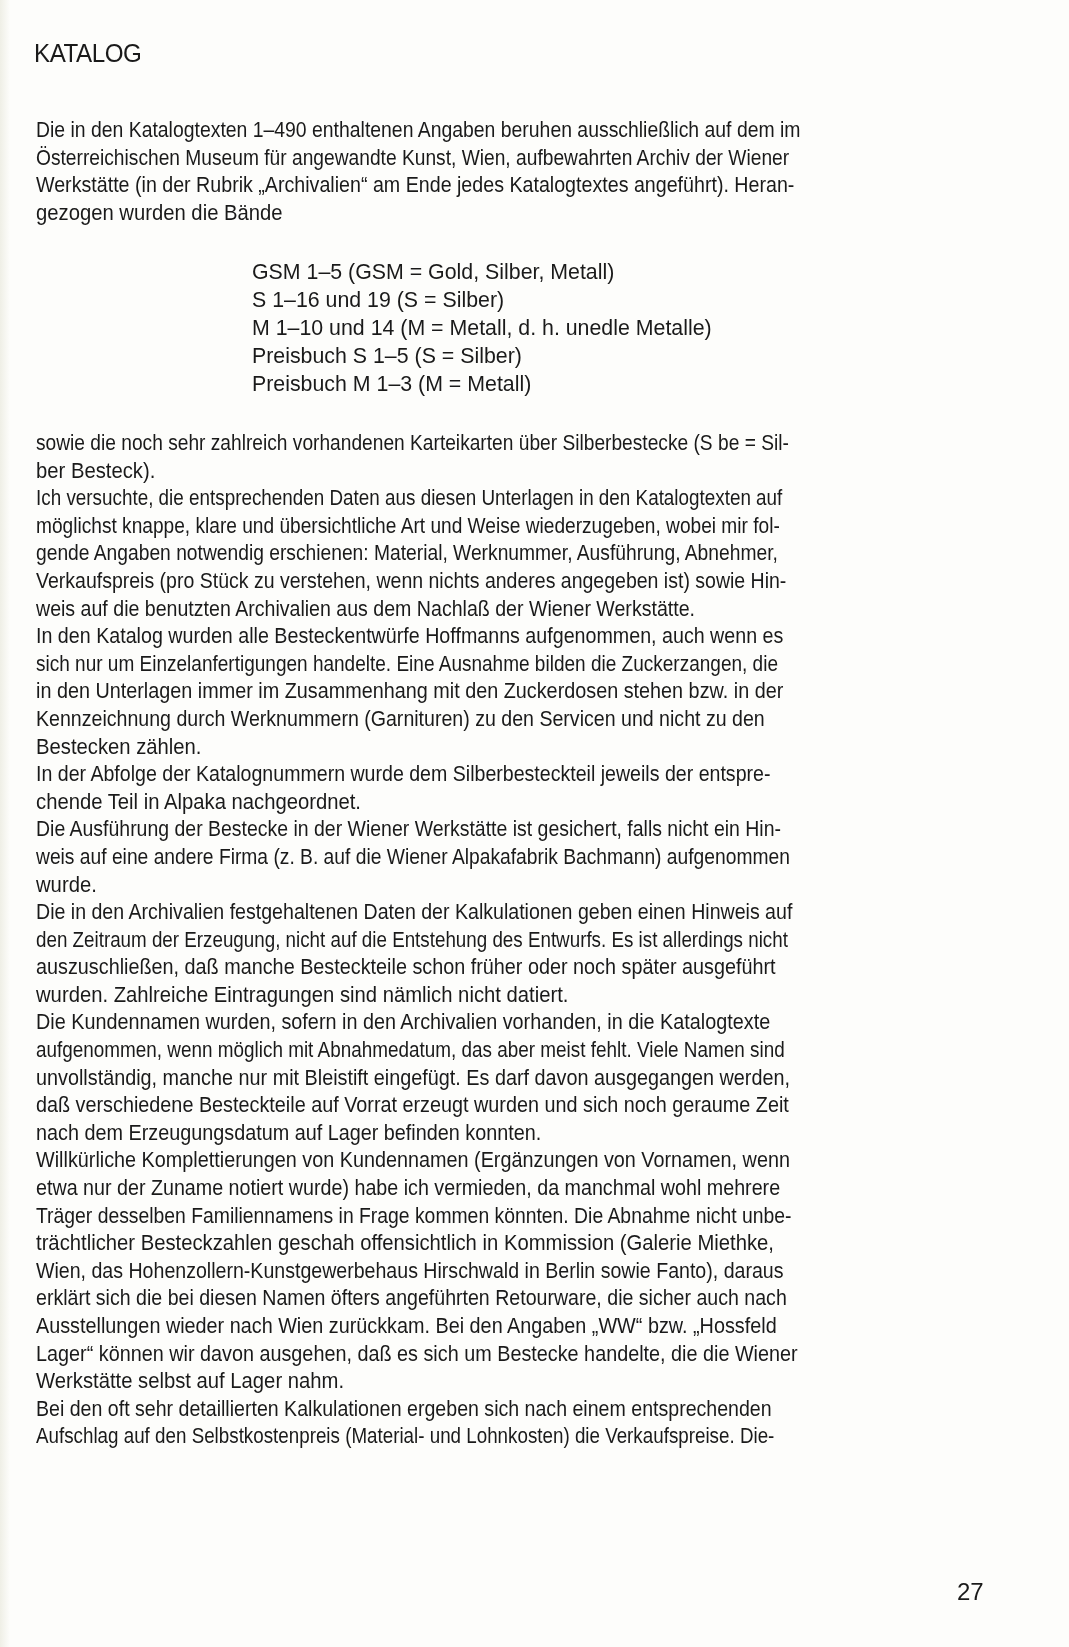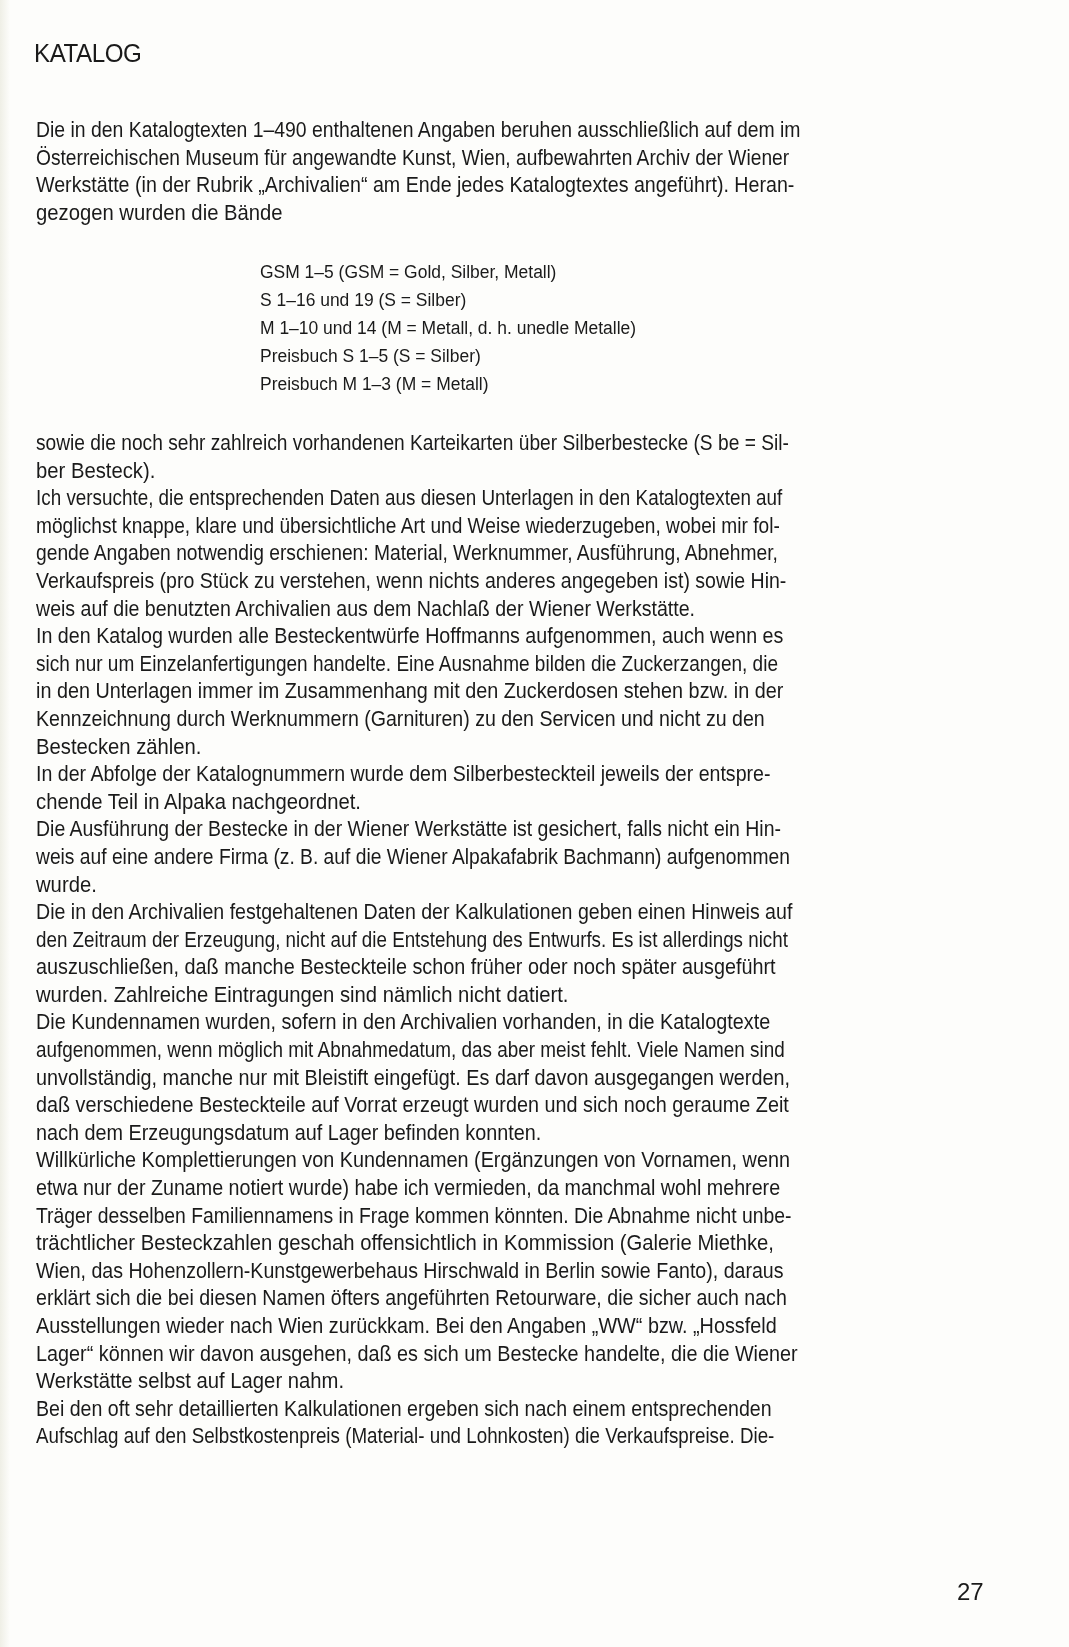--- a/index.html
+++ b/index.html
@@ -23,22 +23,22 @@
   }
   .body-text {
     position: absolute; left: 36px; width: 1060px;
     font-size: 22.5px; line-height: 27.6px;
   }
   .line {
     display: block; white-space: nowrap;
     transform-origin: left;
   }
   .list {
-    position: absolute; left: 260px; top: 258px;
-    font-size: 18px; line-height: 28px;
+    position: absolute; left: 252px; top: 258px;
+    font-size: 22px; line-height: 28px;
   }
   .list .line { transform: scaleX(0.97); }
   .page-number {
     position: absolute; left: 957px; top: 1578px;
     font-size: 24px;
     text-align: right;
   }
 </style>
 </head>
 <body>

